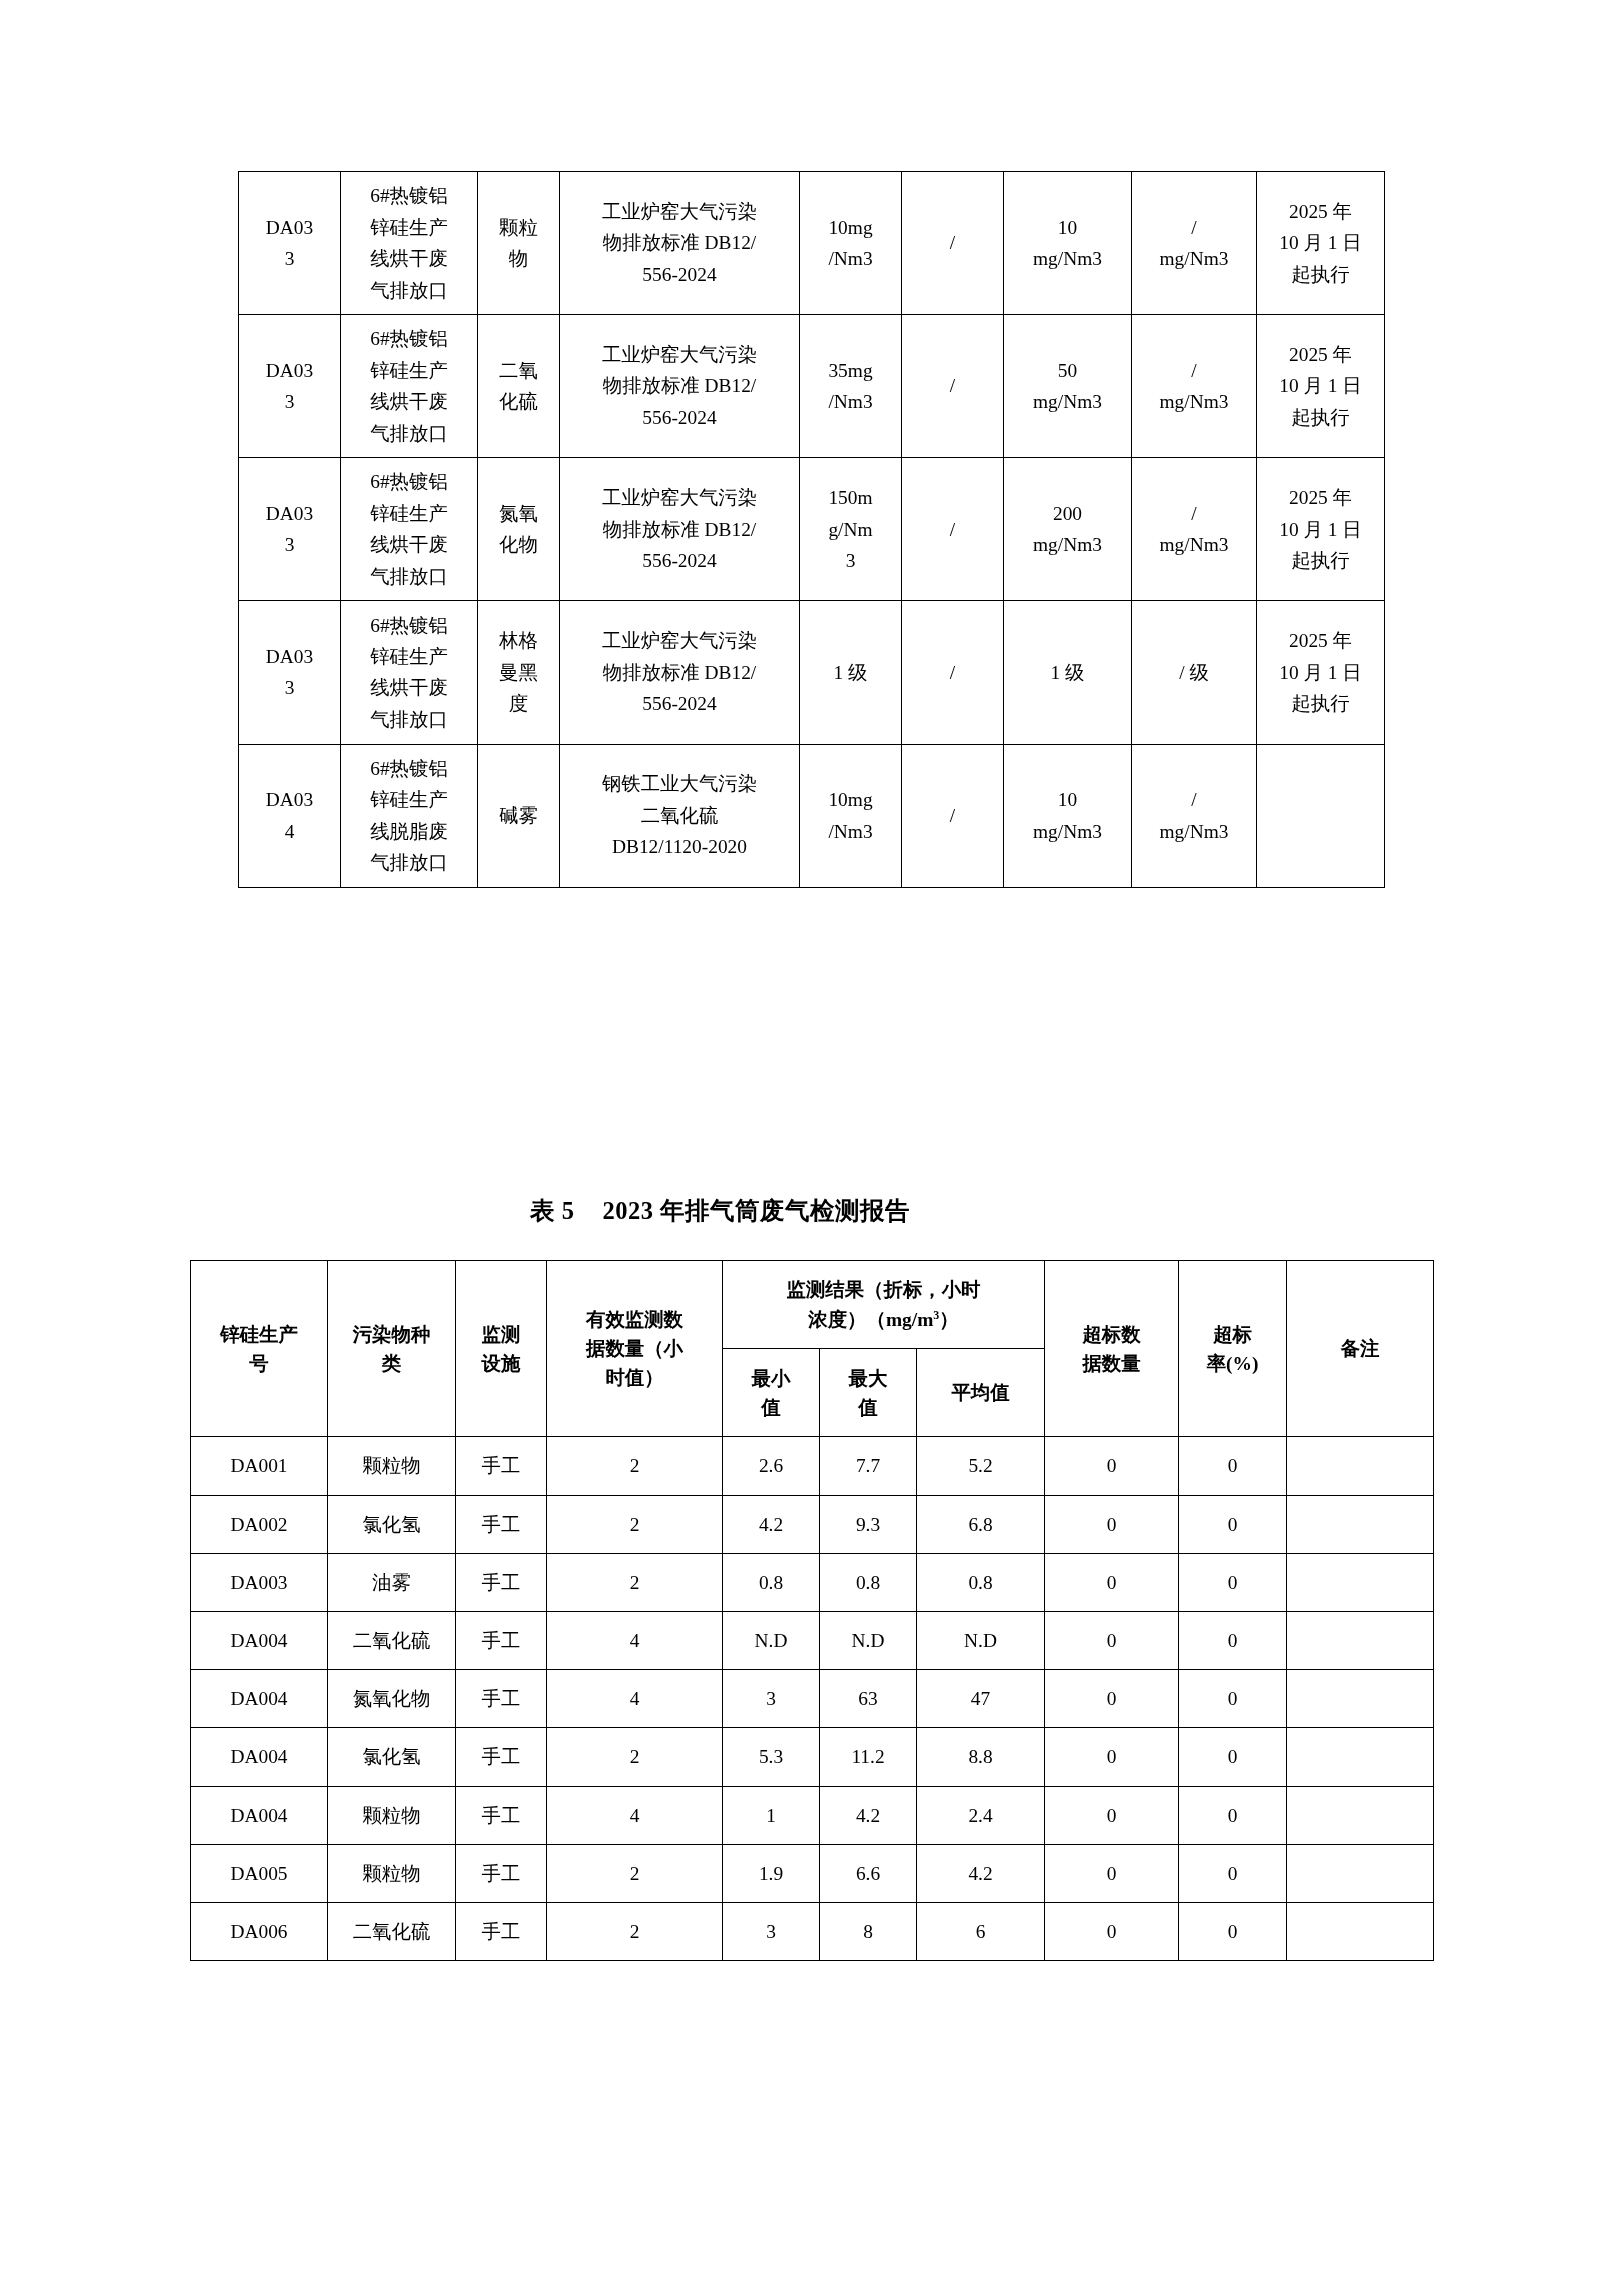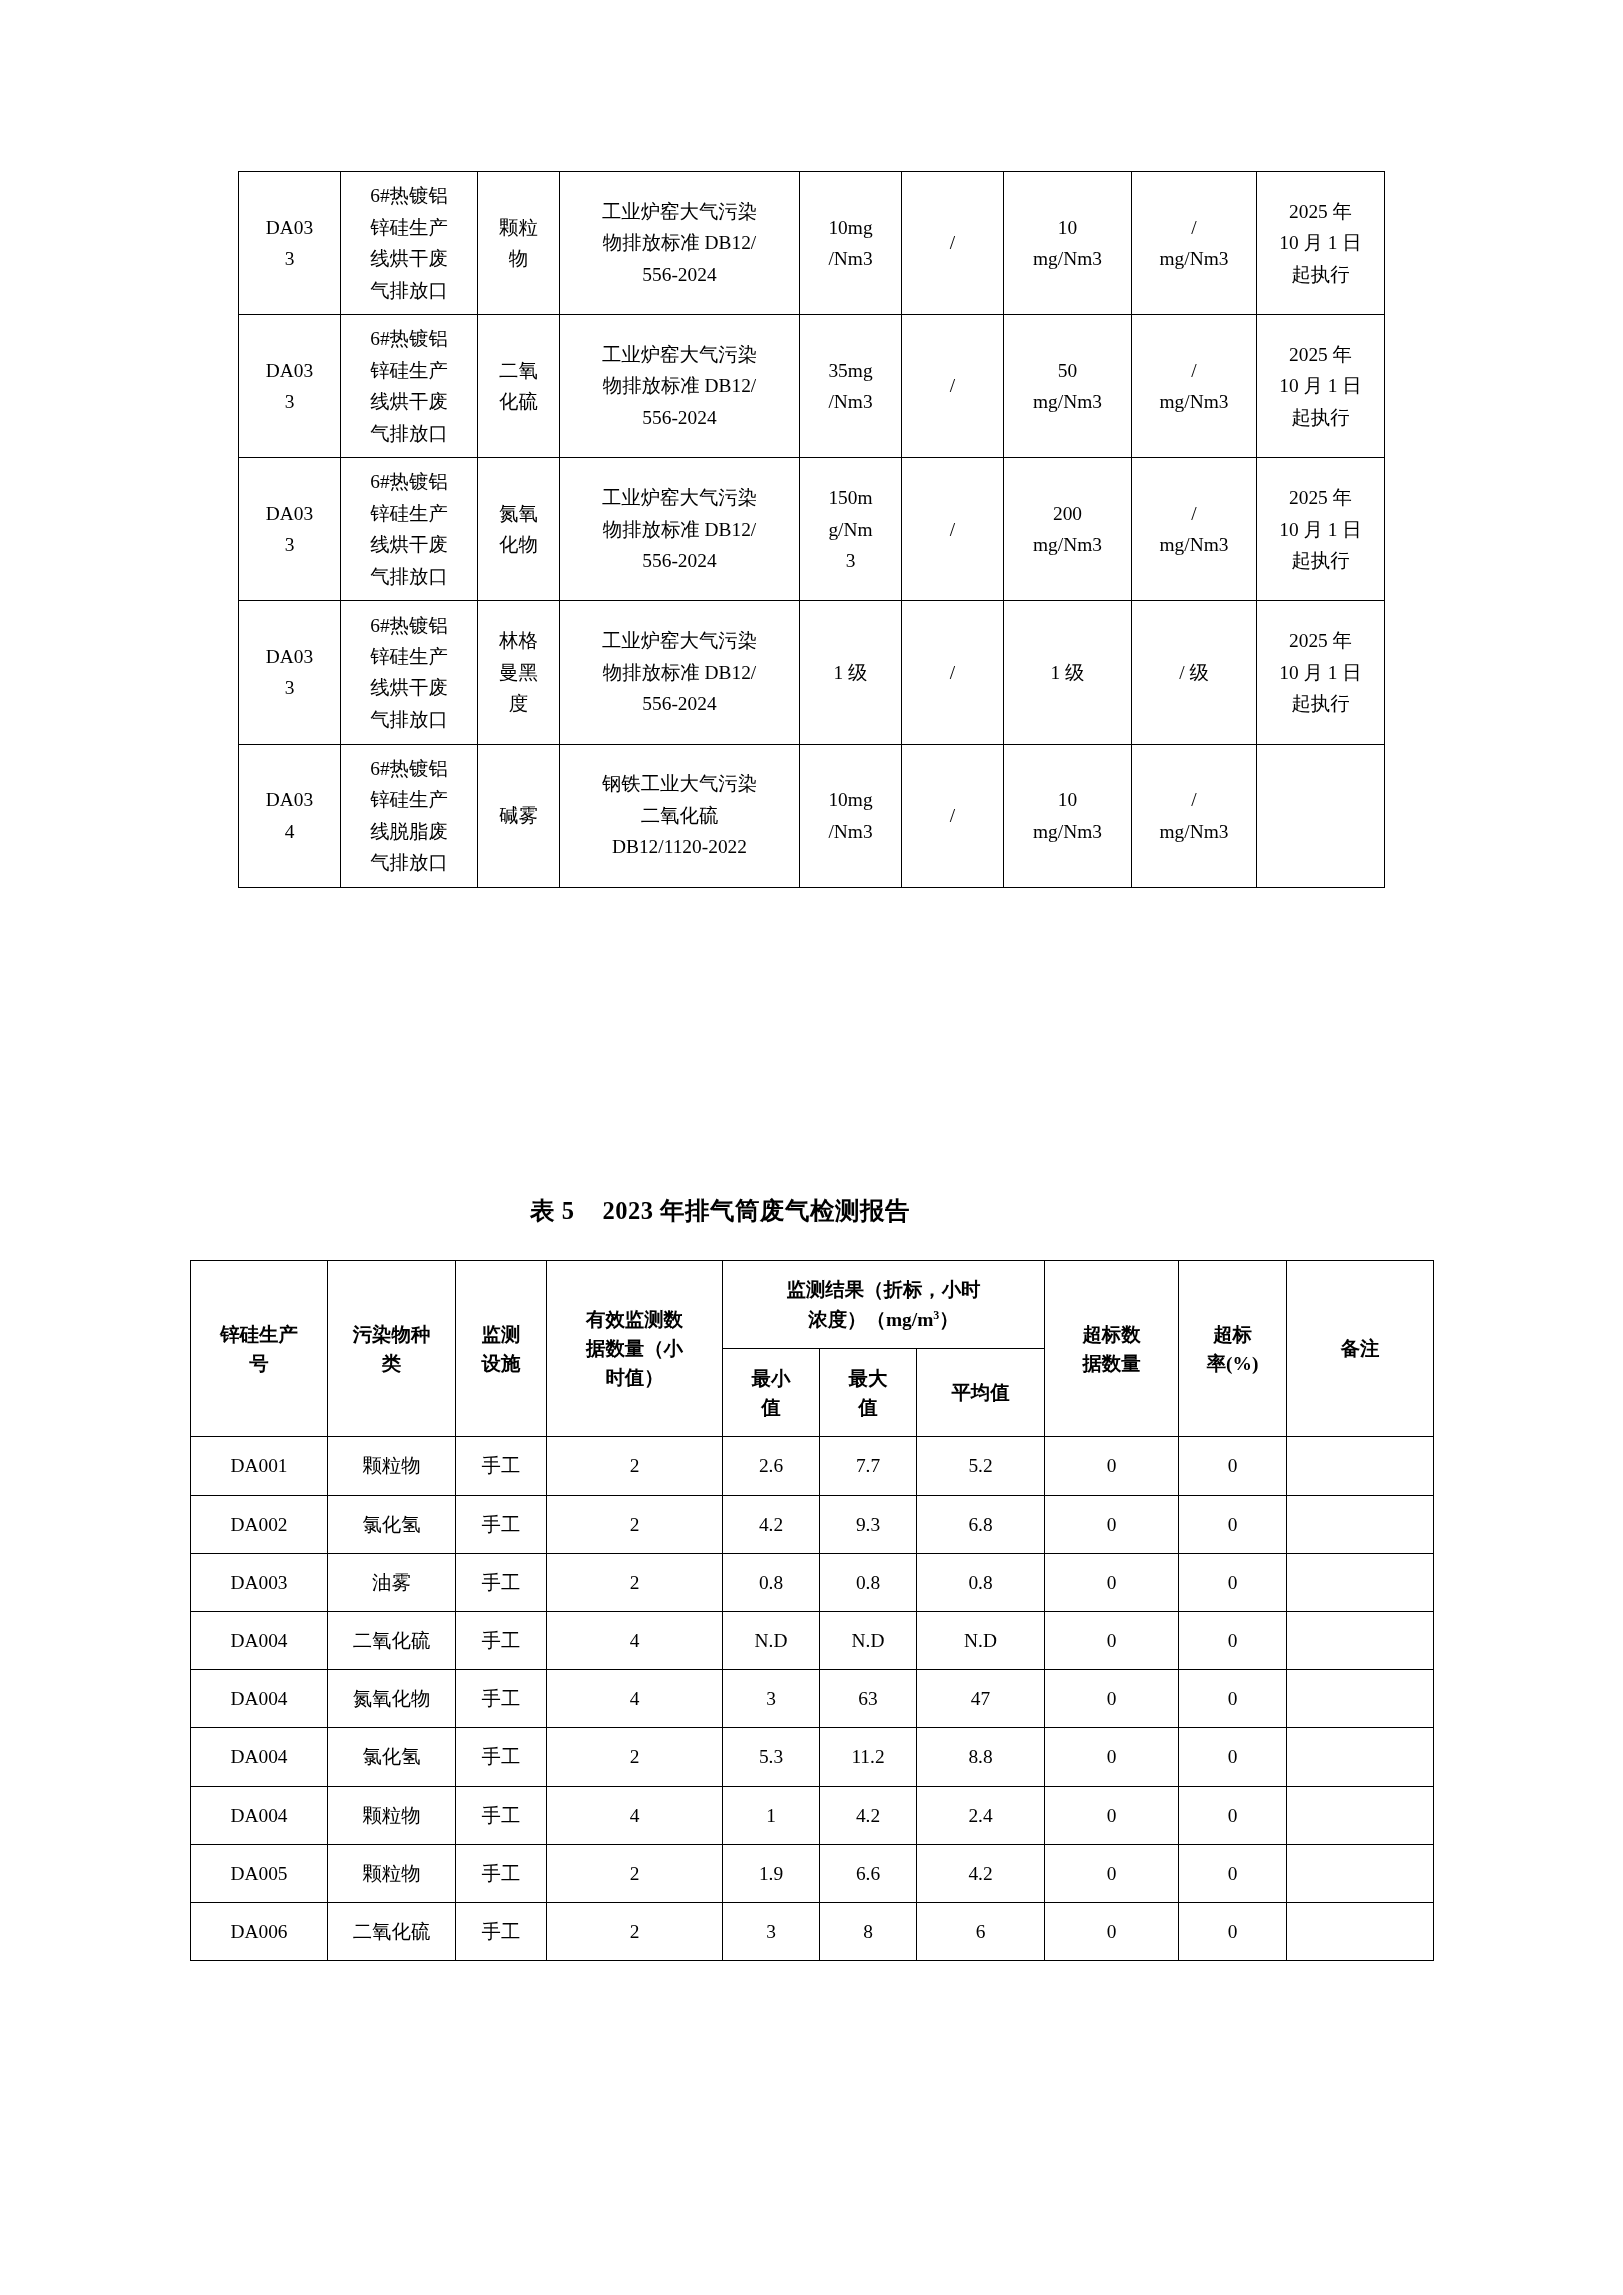--- a/index.html
+++ b/index.html
@@ -378,21 +378,21 @@
           </td>
           <td class="cn">
             <span class="stack">
               <span>碱雾</span>
             </span>
           </td>
           <td class="cn">
             <span class="stack">
               <span>钢铁工业大气污染</span>
               <span>二氧化硫</span>
-              <span>DB12/1120-2022</span>
+              <span>DB12/1120-2020</span>
             </span>
           </td>
           <td>
             <span class="stack">
               <span>10mg</span>
               <span>/Nm3</span>
             </span>
           </td>
           <td>
             <span class="stack">

